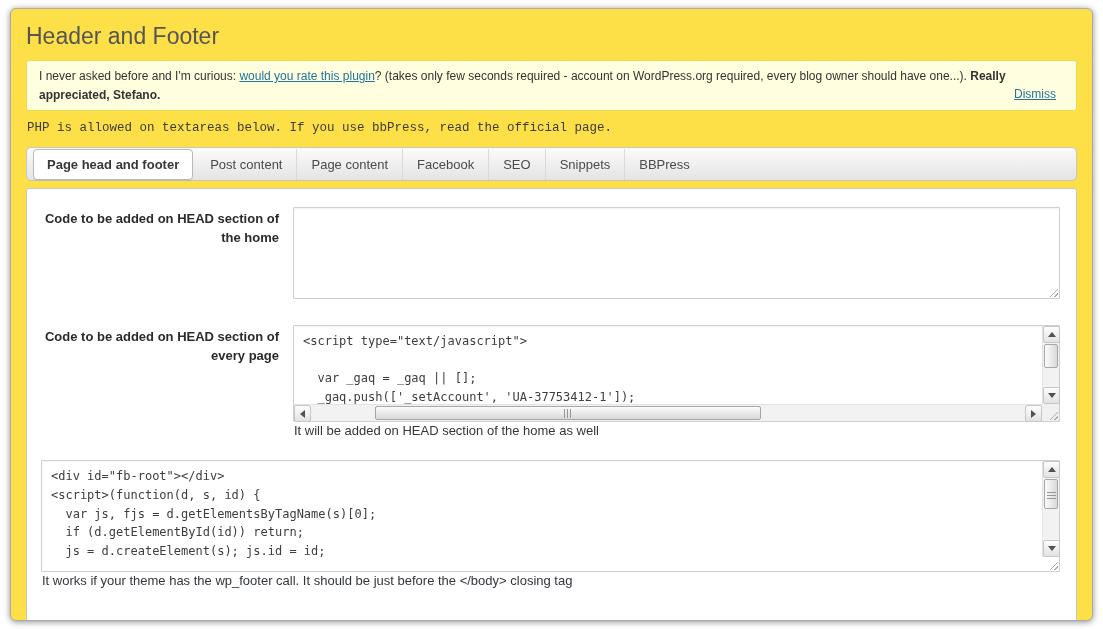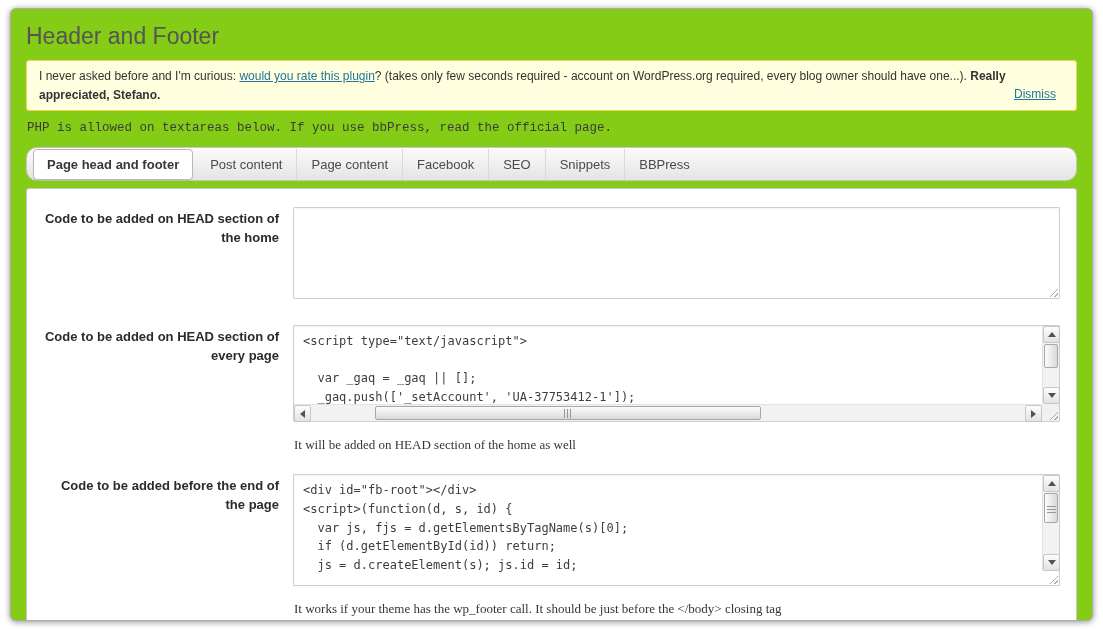--- a/index.html
+++ b/index.html
@@ -3,42 +3,42 @@
 <meta charset="utf-8">
 <style>
   * { box-sizing: border-box; }
   html, body { margin:0; padding:0; background:#fff; }
   body { font-family:"Liberation Sans", sans-serif; color:#333; width:1103px; height:629px; overflow:hidden; }
 
   .frame {
     margin:8px 10px; height:613px; padding:10px 15px;
     border:1px solid #ababab; border-radius:6px;
     box-shadow:0 1px 6px rgba(0,0,0,.45);
-    background:#84cc16; overflow:hidden;
+    background:#fde047; overflow:hidden;
   }
 
   h1.page-title {
     margin:4px 0 10px; font-size:23px; font-weight:normal; color:#555;
   }
 
   
   .notice {
     position:relative; background:#ffffe0; border:1px solid #e6db55; border-radius:3px;
     padding:6px 70px 6px 12px; margin:0 0 10px; font-size:12px; line-height:1.55; color:#333;
   }
   .notice a.inline-link { color:#21759b; text-decoration:underline; cursor:pointer; }
   .notice .dismiss { position:absolute; right:20px; bottom:7px; color:#21759b; text-decoration:underline; font-size:12px; cursor:pointer; }
 
   .intro { margin:10px 1px 12px; font-size:12.5px; color:#3c3c3c;font-family:Liberation Mono, monospace; }
 
   
   .tabs {
     display:flex; align-items:center; height:34px; padding:0 3px;
     background:linear-gradient(#fbfbfb,#e4e4e4);
-    border:1px solid #c6c6c6; border-radius:11px;
+    border:1px solid #c6c6c6; border-radius:5px;
   }
   .tab {
     padding:8px 14px; font-size:13px; color:#4b4b4b; cursor:pointer; white-space:nowrap;
   }
   .tab:not(.active) + .tab:not(.active) { border-left:1px solid #d9d9d9; }
   .tab.active {
     background:#fff; border:1px solid #b9b9b9; border-radius:4px;
     font-weight:bold; color:#383838; padding:7px 13px; margin:0 3px;
     box-shadow:0 1px 1px rgba(0,0,0,.06);
   }
@@ -119,21 +119,21 @@
   .corner {
     position:absolute; right:0; bottom:0; width:17px; height:17px; background:#f0f0f0;
   }
   .corner::after, .grip::after {
     content:""; position:absolute; right:1px; bottom:1px; width:11px; height:11px;
     background:repeating-linear-gradient(-45deg, transparent 0 2px, #adadad 2px 3px);
     clip-path:polygon(100% 0, 100% 100%, 0 100%);
   }
   .grip { position:absolute; right:0; bottom:0; width:13px; height:13px; }
 
-  .help { margin:14px 0 0 1px; font-size:13px; color:#32373c; line-height:1.4;font-family:Liberation Serif, serif; }
+  .help { margin:0 0 0 1px; font-size:13px; color:#32373c; line-height:1.4; }
   .spacer-1 { height:26px; } .spacer-2 { height:20px; }
 </style>
 </head>
 <body>
 
 <div class="frame">
 
   <h1 class="page-title">Header and Footer</h1>
 
   <div class="notice">
@@ -201,21 +201,20 @@
           </div>
           <div class="corner"></div>
         </div>
         <p class="help">It will be added on HEAD section of the home as well</p>
       </div>
     </div>
 
     <div class="spacer-2"></div>
 
     <div class="row">
-      <div class="row-label">Code to be added before the end of the page</div>
       <div class="row-field">
         <div class="codebox box-3 has-vscroll grip-below">
           <textarea spellcheck="false" style="">&lt;div id="fb-root"&gt;&lt;/div&gt;
 &lt;script&gt;(function(d, s, id) {
   var js, fjs = d.getElementsByTagName(s)[0];
   if (d.getElementById(id)) return;
   js = d.createElement(s); js.id = id;</textarea>
           <div class="vscroll">
             <div class="sbtn">
                 <span class="arr arr-up"></span>

